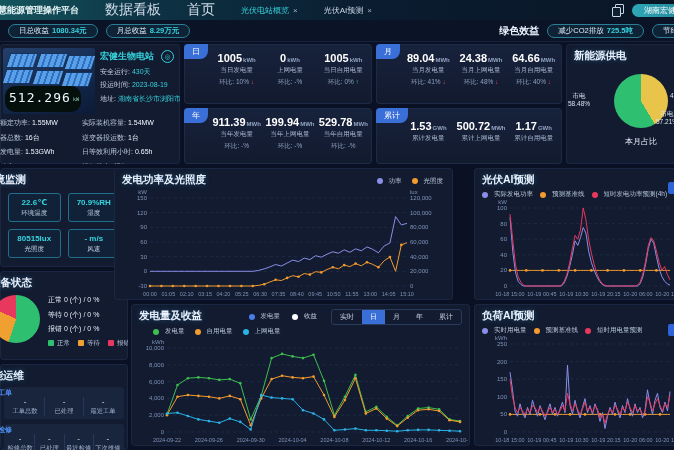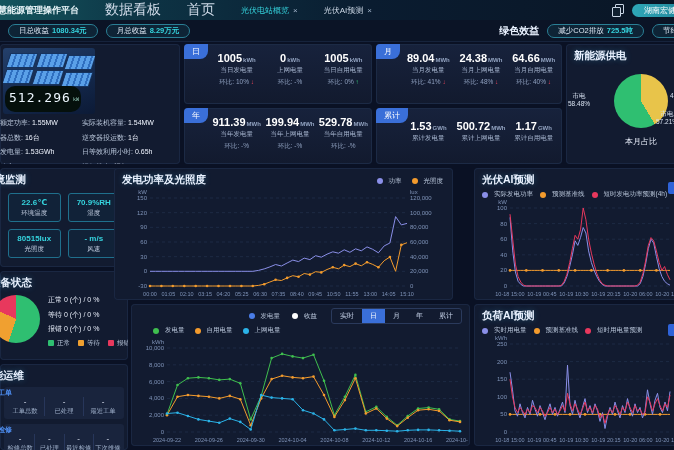--- a/index.html
+++ b/index.html
@@ -135,20 +135,29 @@
 
   <div class="pn" style="left:0;top:44px;width:180px;height:120px;">
     <div class="solar">
       <div class="cell" style="left:6px;top:6px;"></div>
         <div class="cell" style="left:36px;top:6px;"></div>
         <div class="cell" style="left:64px;top:8px;"></div>
       <div class="cell" style="left:2px;top:22px;"></div>
         <div class="cell" style="left:32px;top:23px;"></div>
         <div class="cell" style="left:61px;top:25px;"></div>
       <div class="led"><span>512.296</span><span class="u">kW</span></div>
+    </div>
+    <div class="st-info">
+      <div class="st-name">
+          <span>宏健生物电站</span>
+        <span class="st-switch">◎</span>
+        </div>
+      <div class="st-row"><span class="l">安全运行:</span> <span class="v">430天</span></div>
+      <div class="st-row"><span class="l">投运时间:</span> <span class="v">2023-08-19</span></div>
+      <div class="st-row"><span class="l">地址:</span> <span class="v">湖南省长沙市浏阳市</span></div>
     </div>
     <div class="st-details">
       <div class="st-col col-l">
         <div class="d"><span class="l">装机额定功率:</span> <span class="v">1.55MW</span></div>
         <div class="d"><span class="l">逆变器总数:</span> <span class="v">16台</span></div>
         <div class="d"><span class="l">累计发电量:</span> <span class="v">1.53GWh</span></div>
         <div class="d"><span class="l">系统效率:</span> <span class="v">31.69%</span></div>
       </div>
       <div class="st-col">
         <div class="d"><span class="l">实际装机容量:</span> <span class="v">1.54MW</span></div>
@@ -459,20 +468,21 @@
             <text x="130" y="98" text-anchor="middle" font-size="5.5">10-19 20:15</text>
             <text x="162" y="98" text-anchor="middle" font-size="5.5">10-20 06:00</text>
             <text x="194" y="98" text-anchor="middle" font-size="5.5">10-20 15:45</text>
           </g>
         </svg></div>
     <div class="clip-btn" style="right:-8px;top:14px;"></div>
   </div>
 
   <div class="pn" style="left:131px;top:304px;width:339px;height:142px;">
     <div style="display:flex;align-items:center;">
+      <div class="pt">发电量及收益</div>
       <div style="margin-left:auto;display:flex;gap:12px;align-items:center;padding-top:4px;">
         <span class="legend-dot">
             <span class="dotc" style="background: rgb(74, 125, 232);"></span>
             <span>发电量</span>
           </span>
         <span class="legend-dot">
             <span class="dotc" style="background: rgb(255, 255, 255);"></span>
             <span>收益</span>
           </span>
       </div>

